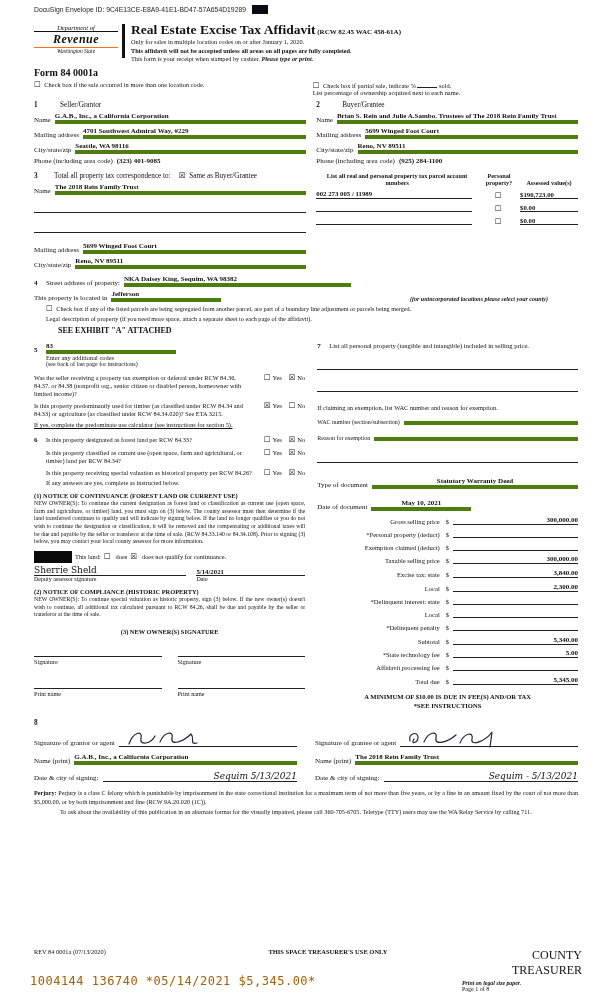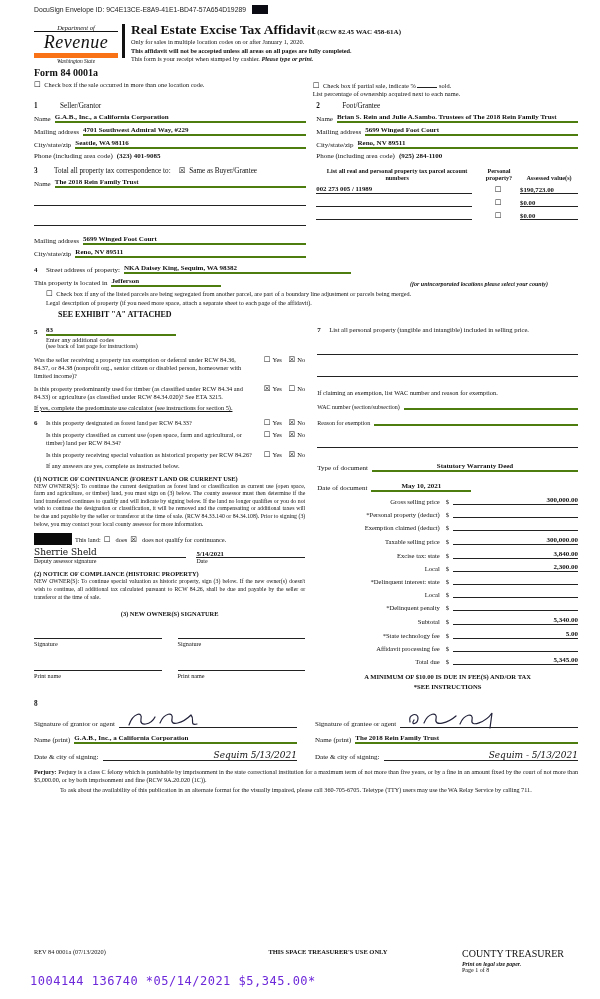--- a/index.html
+++ b/index.html
@@ -12,39 +12,39 @@
   .inner { padding:5px 22px 0 34px; }
   .b { font-weight:bold; }
   .i { font-style:italic; }
   .sm { font-size:6px; }
   .cbx { font-family:"DejaVu Sans", sans-serif; font-size:7.5px; line-height:1; margin-right:2px; }
   .dsrow { font-family:"Liberation Sans", sans-serif; font-size:6.8px; color:#222; display:flex; align-items:center; gap:6px; }
   .ds-box { display:inline-block; width:16px; height:9px; background:#0b0b14; }
   .hdr { display:flex; margin-top:8px; }
   .logo { width:84px; text-align:center; padding-top:2px; }
   .logo-dept { font-size:6.5px; font-style:italic; }
-  .logo-rev { font-size:18px; font-weight:normal; font-style:italic; letter-spacing:0.5px; border-top:1px solid #111; border-bottom:5px solid #f97316; }
+  .logo-rev { font-size:12px; font-weight:bold; font-style:italic; letter-spacing:0.5px; border-top:1px solid #111; border-bottom:1px solid #f97316; }
   .logo-state { font-size:5.5px; font-style:italic; }
   .vbar { width:3px; background:#111; height:34px; margin:2px 6px 0 4px; }
   .tblock { flex:1; }
   .title { font-size:13.5px; font-weight:bold; }
   .rcw { font-size:7px; font-weight:bold; }
   .note { font-size:6.3px; line-height:1.35; }
   .formnum { font-size:10px; font-weight:bold; margin-top:3px; }
   .topchecks { display:flex; margin-top:3px; font-size:6.4px; }
   .tc-l { flex:1.05; }
   .tc-r { flex:1; }
   .pctline { display:inline-block; width:20px; border-bottom:1px solid #222; height:7px; }
   .tworow { display:flex; gap:10px; }
   .s12 { margin-top:5px; }
   .sechead { display:flex; gap:14px; font-size:7.2px; }
   .secnum { font-weight:bold; width:12px; }
   .frow { display:flex; align-items:flex-end; margin-top:3px; }
   .flabel { margin-right:4px; white-space:nowrap; }
-  .fval { flex:1; border-bottom:2px solid #4d7c0f; min-height:8px; font-weight:bold; }
+  .fval { flex:1; border-bottom:4px solid #4d7c0f; min-height:8px; font-weight:bold; }
   .noline { border-bottom:none; }
   .blankline { border-bottom:1px solid #222; height:10px; }
   .s3p { margin-top:7px; }
   .ptable { flex:1; font-size:6.2px; }
   .phead { display:flex; text-align:center; font-weight:bold; align-items:flex-end; }
   .pc1 { flex:1; }
   .pc2 { width:42px; }
   .pc3 { width:58px; }
   .prow { display:flex; align-items:flex-end; margin-top:4px; }
   .prow .pc1 { border-bottom:1px solid #222; min-height:9px; font-weight:bold; font-size:6.8px; margin-right:6px; }
@@ -85,24 +85,24 @@
   .sigrow { display:flex; align-items:flex-end; }
   .sigline { flex:1; border-bottom:1px solid #222; position:relative; height:16px; }
   .squiggle { position:absolute; bottom:-3px; left:6px; }
   .dcs { font-family:"DejaVu Serif", serif; font-style:italic; font-size:9px; border-bottom:1px solid #222; flex:1;text-align:right; }
   .perjury { margin-top:7px; font-size:6.2px; line-height:1.35; text-align:justify; }
   .perjury .alt { margin-top:2px; padding-left:26px; text-align:left; }
   .footer { position:absolute; left:34px; right:18px; top:948px; display:flex; align-items:flex-start; font-size:6.3px; }
   .f-rev { width:160px; }
   .f-center { flex:1; text-align:center; font-weight:bold; font-size:6.5px; }
   .f-right { width:120px; text-align:left; }
-  .f-right .ct { font-size:10px; }
+  .f-right .ct { font-size:12px;text-align:right; }
   .f-right .lp { font-style:italic; font-weight:bold; font-size:5.8px; margin-top:2px; }
   .f-right .pg { font-size:6px; }
-  .stamp { position:absolute; left:30px; top:974px; font-family:"DejaVu Sans Mono", monospace; font-size:12px; color:#6d28d9; letter-spacing:0.5px; }
+  .stamp { position:absolute; left:30px; top:974px; font-family:"DejaVu Sans Mono", monospace; font-size:12px; color:#a16207; letter-spacing:0.5px; }
 </style>
 </head>
 <body>
 
 <div class="page">
   <div class="inner">
 
     <div class="dsrow">
       <span>DocuSign Envelope ID: 9C4E13CE-E8A9-41E1-BD47-57A654D19289</span>
       <span class="ds-box"></span>
@@ -166,21 +166,21 @@
           <span class="fval">Seattle, WA 98116</span>
         </div>
         <div class="frow">
           <span class="flabel">Phone (including area code)</span>
           <span class="fval noline">(323) 401-9085</span>
         </div>
       </div>
       <div class="rcol">
         <div class="sechead">
           <span class="secnum">2</span>
-          <span>Foot/Grantee</span>
+          <span>Buyer/Grantee</span>
         </div>
         <div class="frow">
           <span class="flabel">Name</span>
           <span class="fval">Brian S. Rein and Julie A.Sambo. Trustees of The 2018 Rein Family Trust</span>
         </div>
         <div class="frow">
           <span class="flabel">Mailing address</span>
           <span class="fval">5699 Winged Foot Court</span>
         </div>
         <div class="frow">

